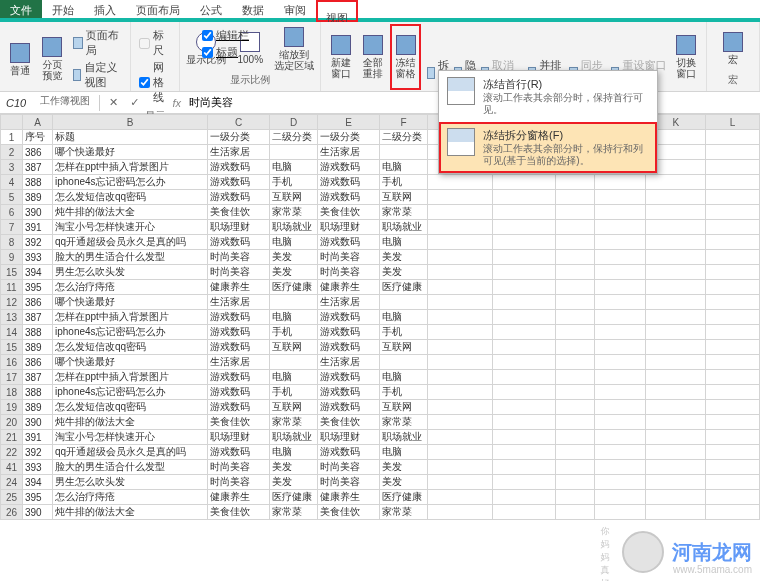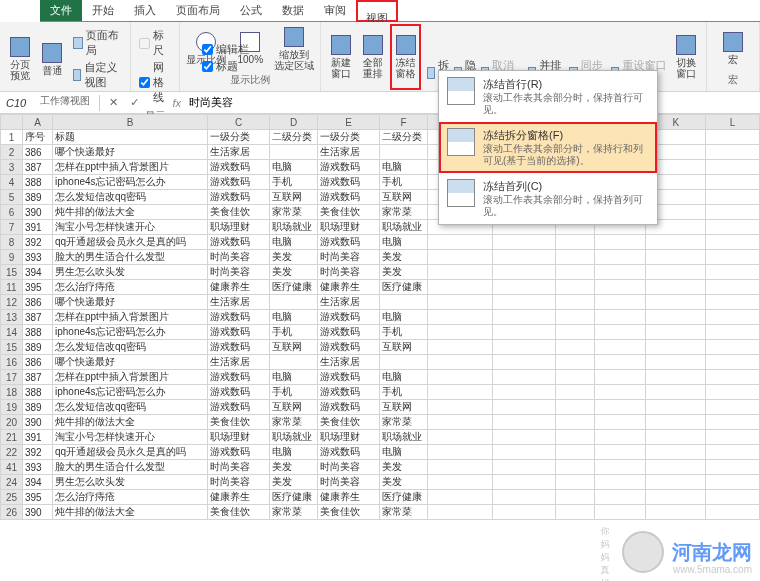--- a/index.html
+++ b/index.html
@@ -1,17 +1,17 @@
 <!DOCTYPE html>
 <html><head>
 <meta charset="utf-8">
 <style>
 *{margin:0;padding:0;box-sizing:border-box;font-family:"Microsoft YaHei","SimSun",sans-serif;font-size:11px;}
 body{background:#fff;width:760px;height:581px;overflow:hidden;position:relative;}
-.ribbon-tabs{display:flex;background:#fff;height:22px;border-bottom:1px solid #14b8a6;margin-left:40px;}
+.ribbon-tabs{display:flex;background:#fff;height:22px;border-bottom:4px solid #14b8a6;}
 .ribbon-tab{padding:3px 10px;color:#444;cursor:pointer;}
 .ribbon-tab.file{background:#217346;color:#fff;}
 .ribbon-tab.active{border:2px solid #ed1c24;padding:9px 8px;}
 .ribbon-content{height:70px;background:#f3f3f3;border-bottom:1px solid #d4d4d4;display:flex;position:relative;}
 .ribbon-group{border-right:1px solid #e0e0e0;padding:2px 6px;display:flex;flex-direction:column;justify-content:space-between;height:100%;}
 .ribbon-group-label{text-align:center;font-size:10px;color:#666;padding-bottom:2px;}
 .ribbon-btns{display:flex;gap:4px;flex:1;}
 .big-btn{display:flex;flex-direction:column;align-items:center;justify-content:center;width:40px;cursor:pointer;gap:2px;}
 .big-btn .ico{width:20px;height:20px;background:#7aa8d4;border:1px solid #558;}
 .big-btn .lbl{font-size:10px;color:#444;text-align:center;line-height:11px;}
@@ -60,26 +60,26 @@
   <div class="ribbon-tab">数据</div>
   <div class="ribbon-tab">审阅</div>
   <div class="ribbon-tab active">视图</div>
 </div>
 
 <div class="ribbon-content">
   <div class="ribbon-group">
     <div class="ribbon-btns">
       <div class="big-btn">
           <div class="ico"></div>
+          <div class="lbl">普通</div>
+        </div>
+      <div class="big-btn">
+          <div class="ico"></div>
           <div class="lbl">分页
 预览</div>
-        </div>
-      <div class="big-btn">
-          <div class="ico"></div>
-          <div class="lbl">普通</div>
         </div>
       <div class="chk-stack">
         <div class="chk">
             <span class="mini-ico"></span>
             <span>页面布局</span>
           </div>
         <div class="chk">
             <span class="mini-ico"></span>
             <span>自定义视图</span>
           </div>
@@ -91,21 +91,21 @@
     <div class="chk-stack">
       <div class="chk">
           <input type="checkbox" disabled="" style="">
           <span>标尺</span>
         </div>
       <div class="chk">
           <input type="checkbox" checked="" style="">
           <span>网格线</span>
         </div>
     </div>
-    <div class="chk-stack" style="position:absolute;left:200px;top:16px;">
+    <div class="chk-stack" style="position:absolute;left:200px;top:2px;text-decoration:underline;">
       <div class="chk">
           <input type="checkbox" checked="" style="">
           <span>编辑栏</span>
         </div>
       <div class="chk">
           <input type="checkbox" checked="" style="">
           <span>标题</span>
         </div>
     </div>
     <div class="ribbon-group-label">显示</div>
@@ -194,27 +194,20 @@
     <div class="dd-txt">
         <div class="t">冻结首行(R)</div>
         <div class="d">滚动工作表其余部分时，保持首行可见。</div>
       </div>
   </div>
   <div class="dd-item sel">
     <div class="dd-ico"></div>
     <div class="dd-txt">
         <div class="t">冻结拆分窗格(F)</div>
         <div class="d">滚动工作表其余部分时，保持行和列可见(基于当前的选择)。</div>
-      </div>
-  </div>
-  <div class="dd-item">
-    <div class="dd-ico"></div>
-    <div class="dd-txt">
-        <div class="t">冻结首列(C)</div>
-        <div class="d">滚动工作表其余部分时，保持首列可见。</div>
       </div>
   </div>
 </div>
 
 <div class="formula-bar">
   <div class="name-box">C10</div>
   <div class="fx-area">
     <span class="fx-btn">✕</span>
     <span class="fx-btn">✓</span>
     <span class="fx-label">fx</span>

